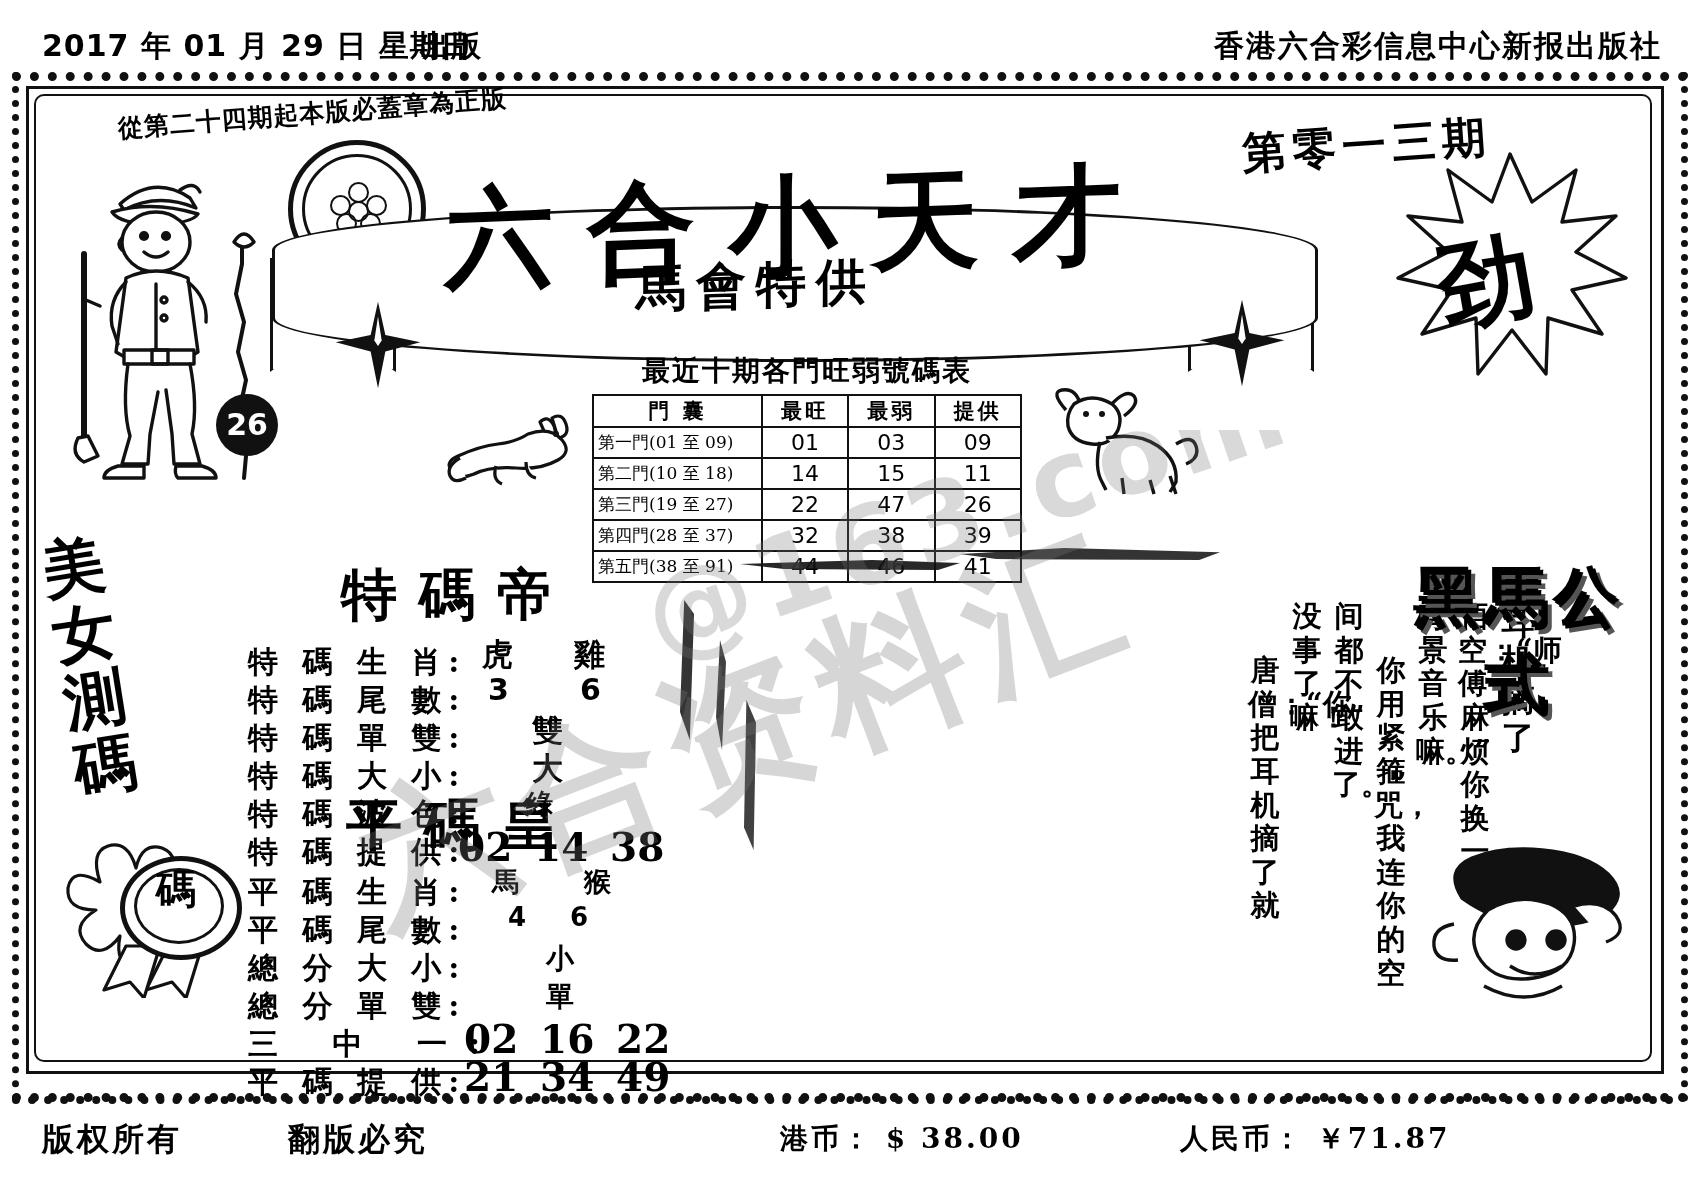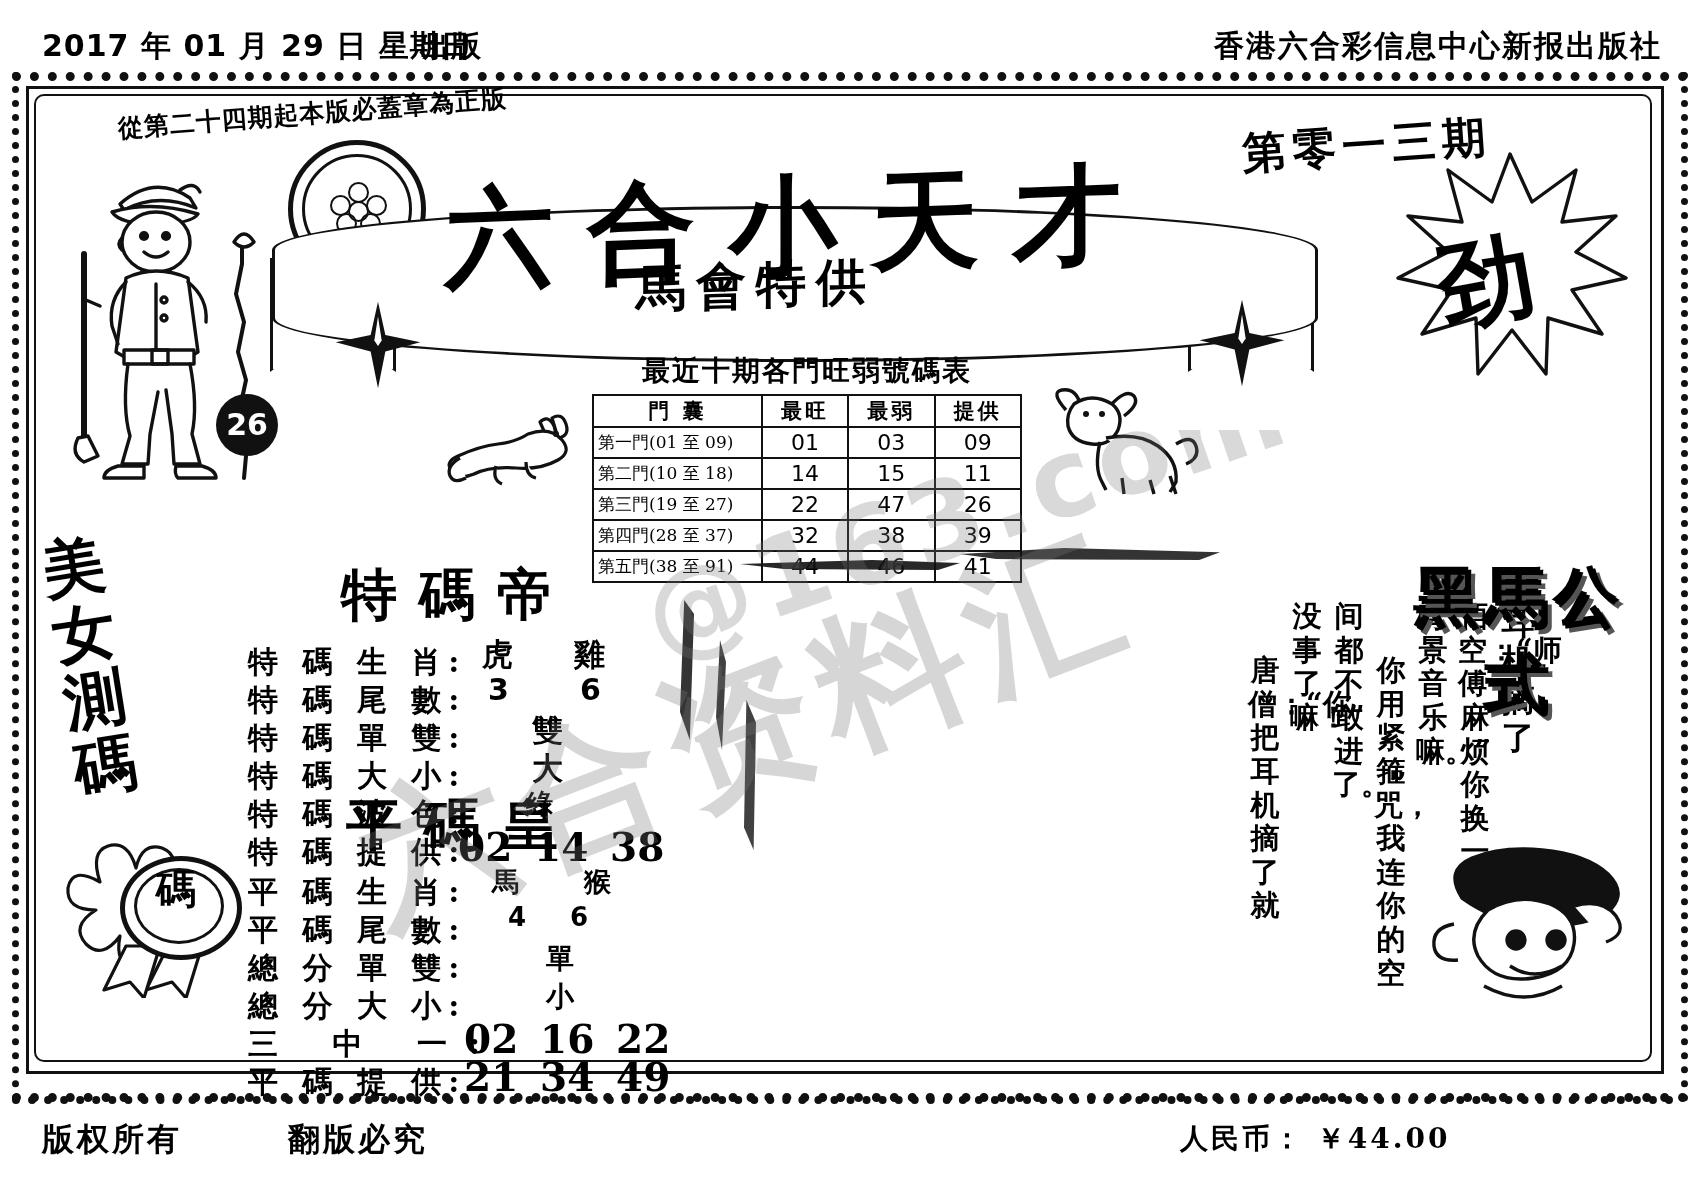--- a/index.html
+++ b/index.html
@@ -404,30 +404,30 @@
 
     <div class="prow">
       <div class="plab">平 碼 尾 數:</div>
       <div class="pval">
         <span class="v num" style="left:44px;font-size:26px">4</span>
         <span class="v num" style="left:106px;font-size:26px">6</span>
       </div>
     </div>
 
     <div class="prow">
+      <div class="plab">總 分 大 小:</div>
+      <div class="pval">
+        <span class="v cn" style="left:82px;font-size:28px">小</span>
+      </div>
+    </div>
+
+    <div class="prow">
       <div class="plab">總 分 單 雙:</div>
       <div class="pval">
         <span class="v cn" style="left:82px;font-size:28px">單</span>
-      </div>
-    </div>
-
-    <div class="prow">
-      <div class="plab">總 分 大 小:</div>
-      <div class="pval">
-        <span class="v cn" style="left:82px;font-size:28px">小</span>
       </div>
     </div>
 
     <div class="prow">
       <div class="plab" style="letter-spacing:22px">三 中 一:</div>
       <div class="pval">
         <span class="v big" style="left:0px">02</span>
         <span class="v big" style="left:76px">16</span>
         <span class="v big" style="left:152px">22</span>
       </div>
@@ -494,16 +494,17 @@
 
   <div class="wm">
     <div class="wm-txt">六合资料汇</div>
     <div class="wm-txt2">@163.com</div>
   </div>
 
   <div class="footbar"></div>
   <div class="footrow">
     <div class="f-copy">版权所有</div>
     <div class="f-repro">翻版必究</div>
-    <div class="f-cny">人民币： ￥44.00</div>
+    <div class="f-hkd">港币： $ 38.00</div>
+    <div class="f-cny">人民币： ￥71.87</div>
   </div>
 
 </div>
 
 </body></html>

